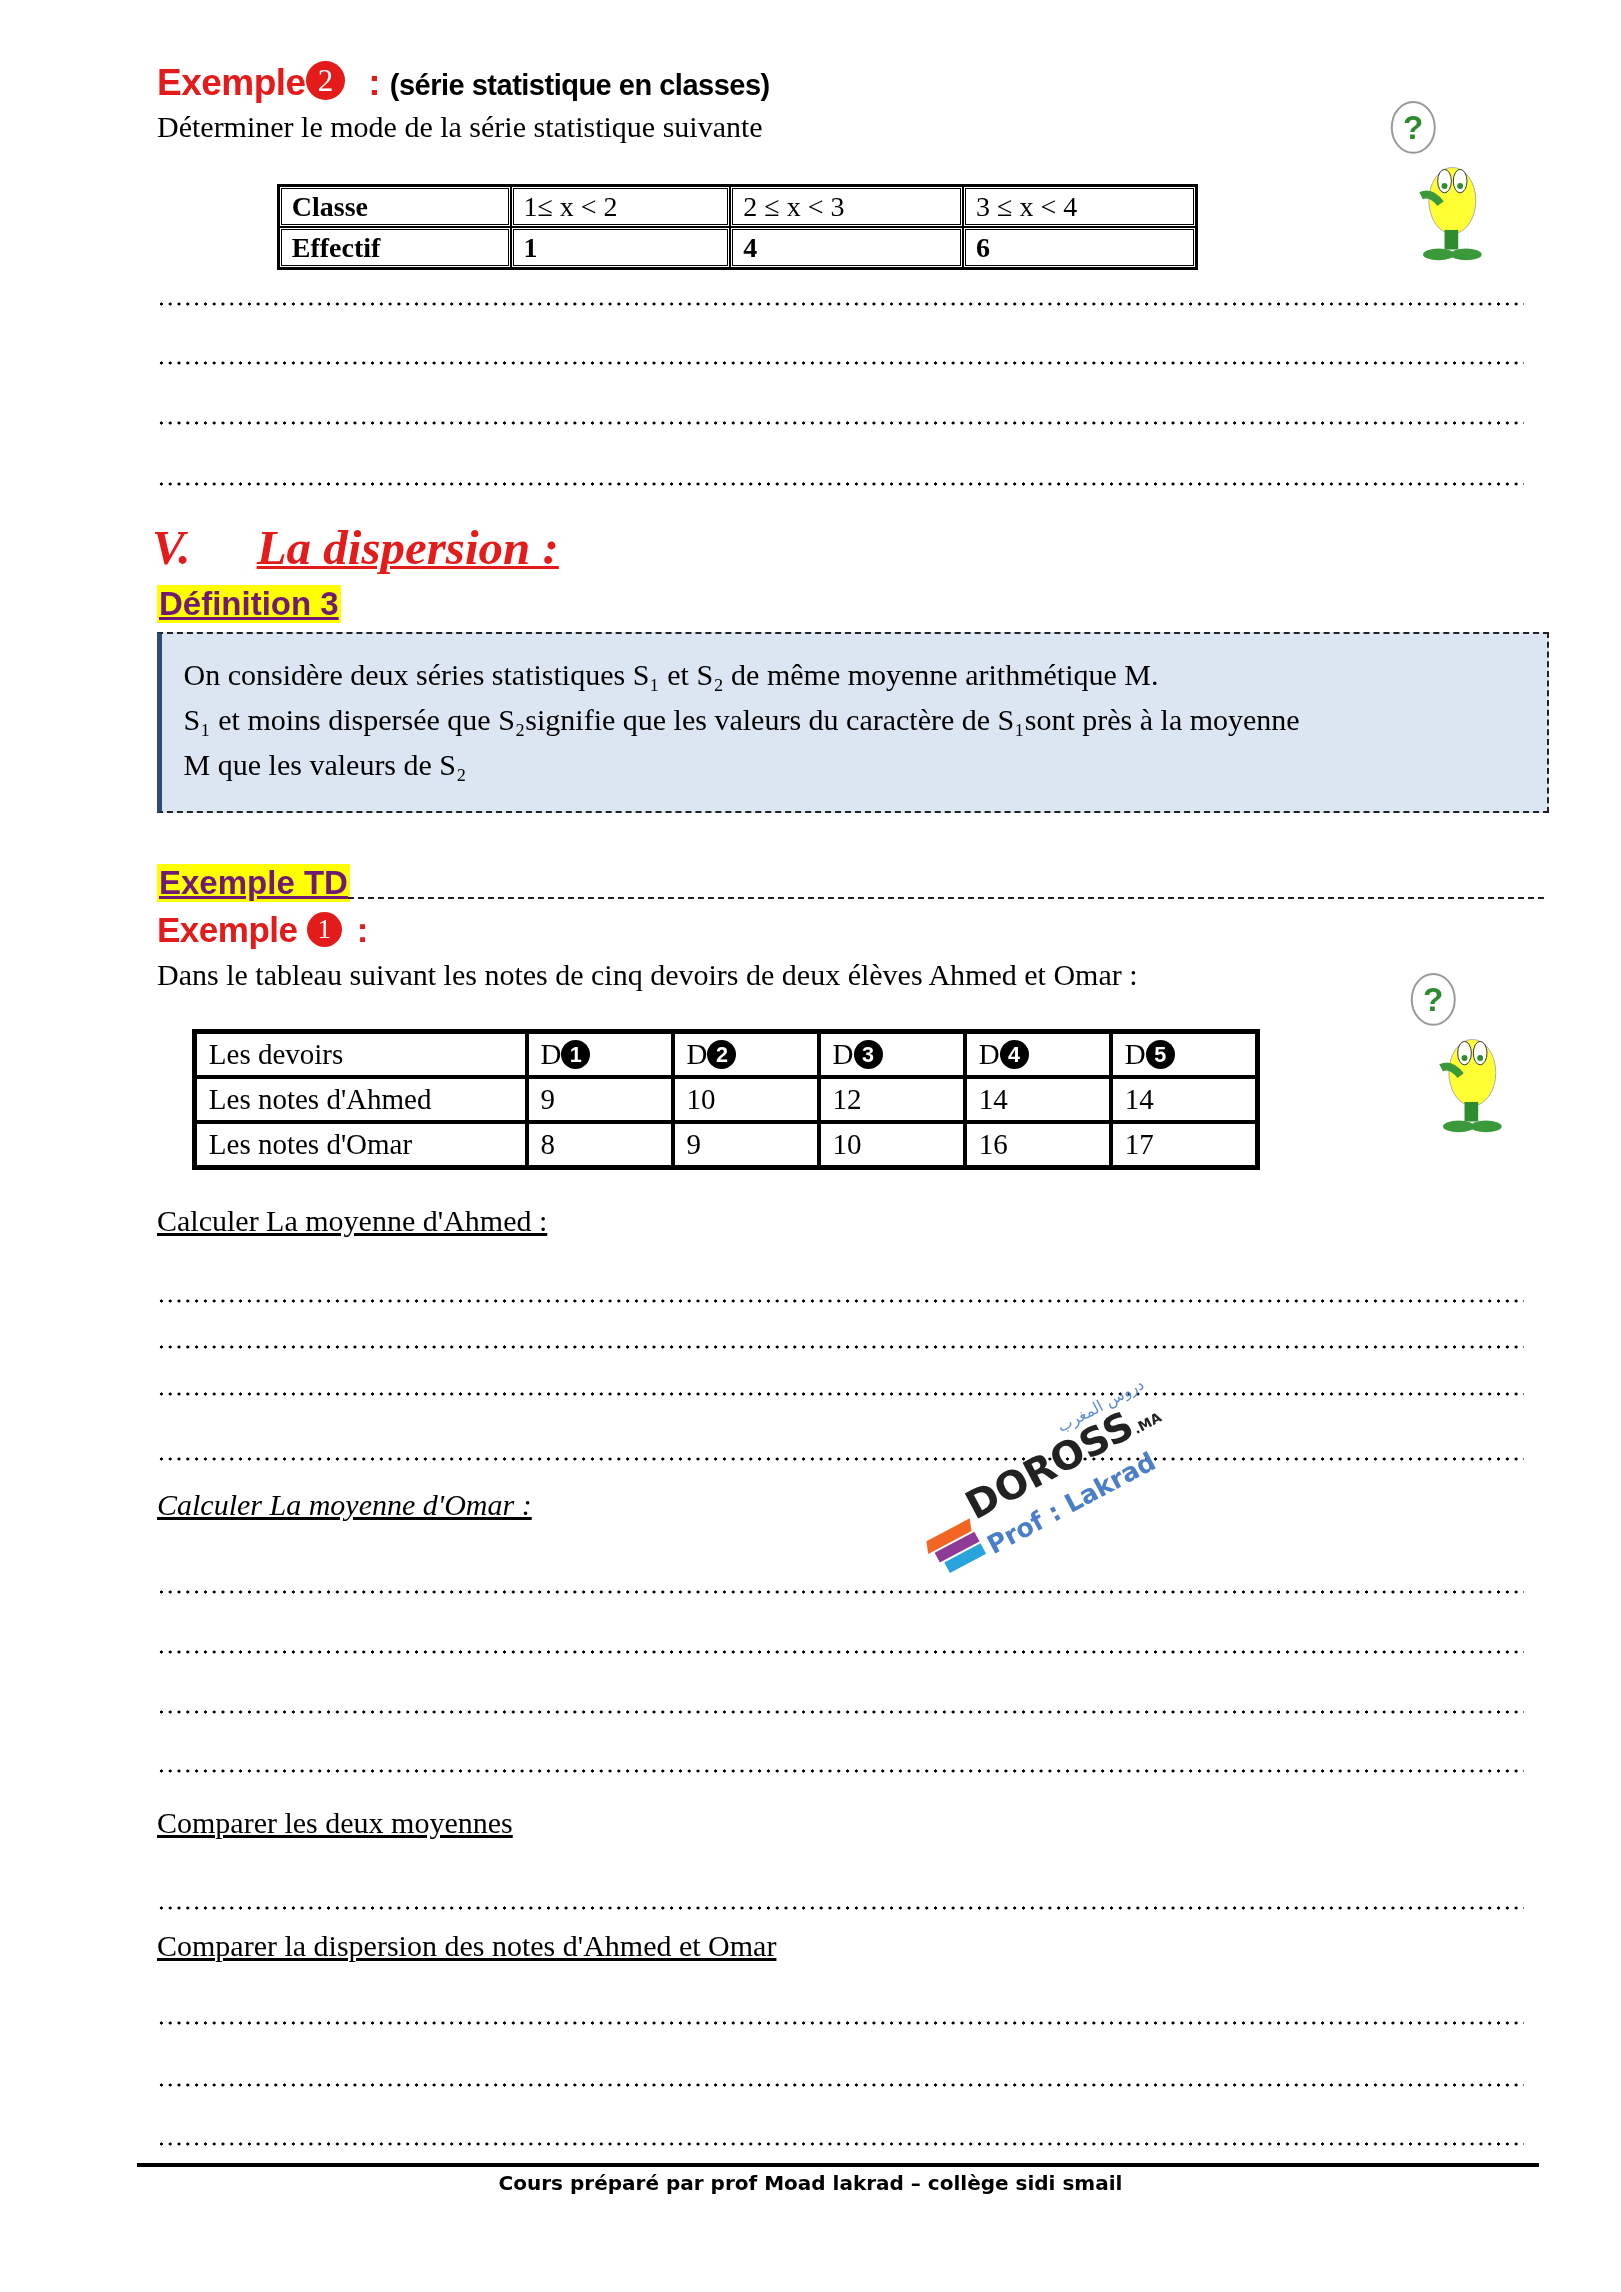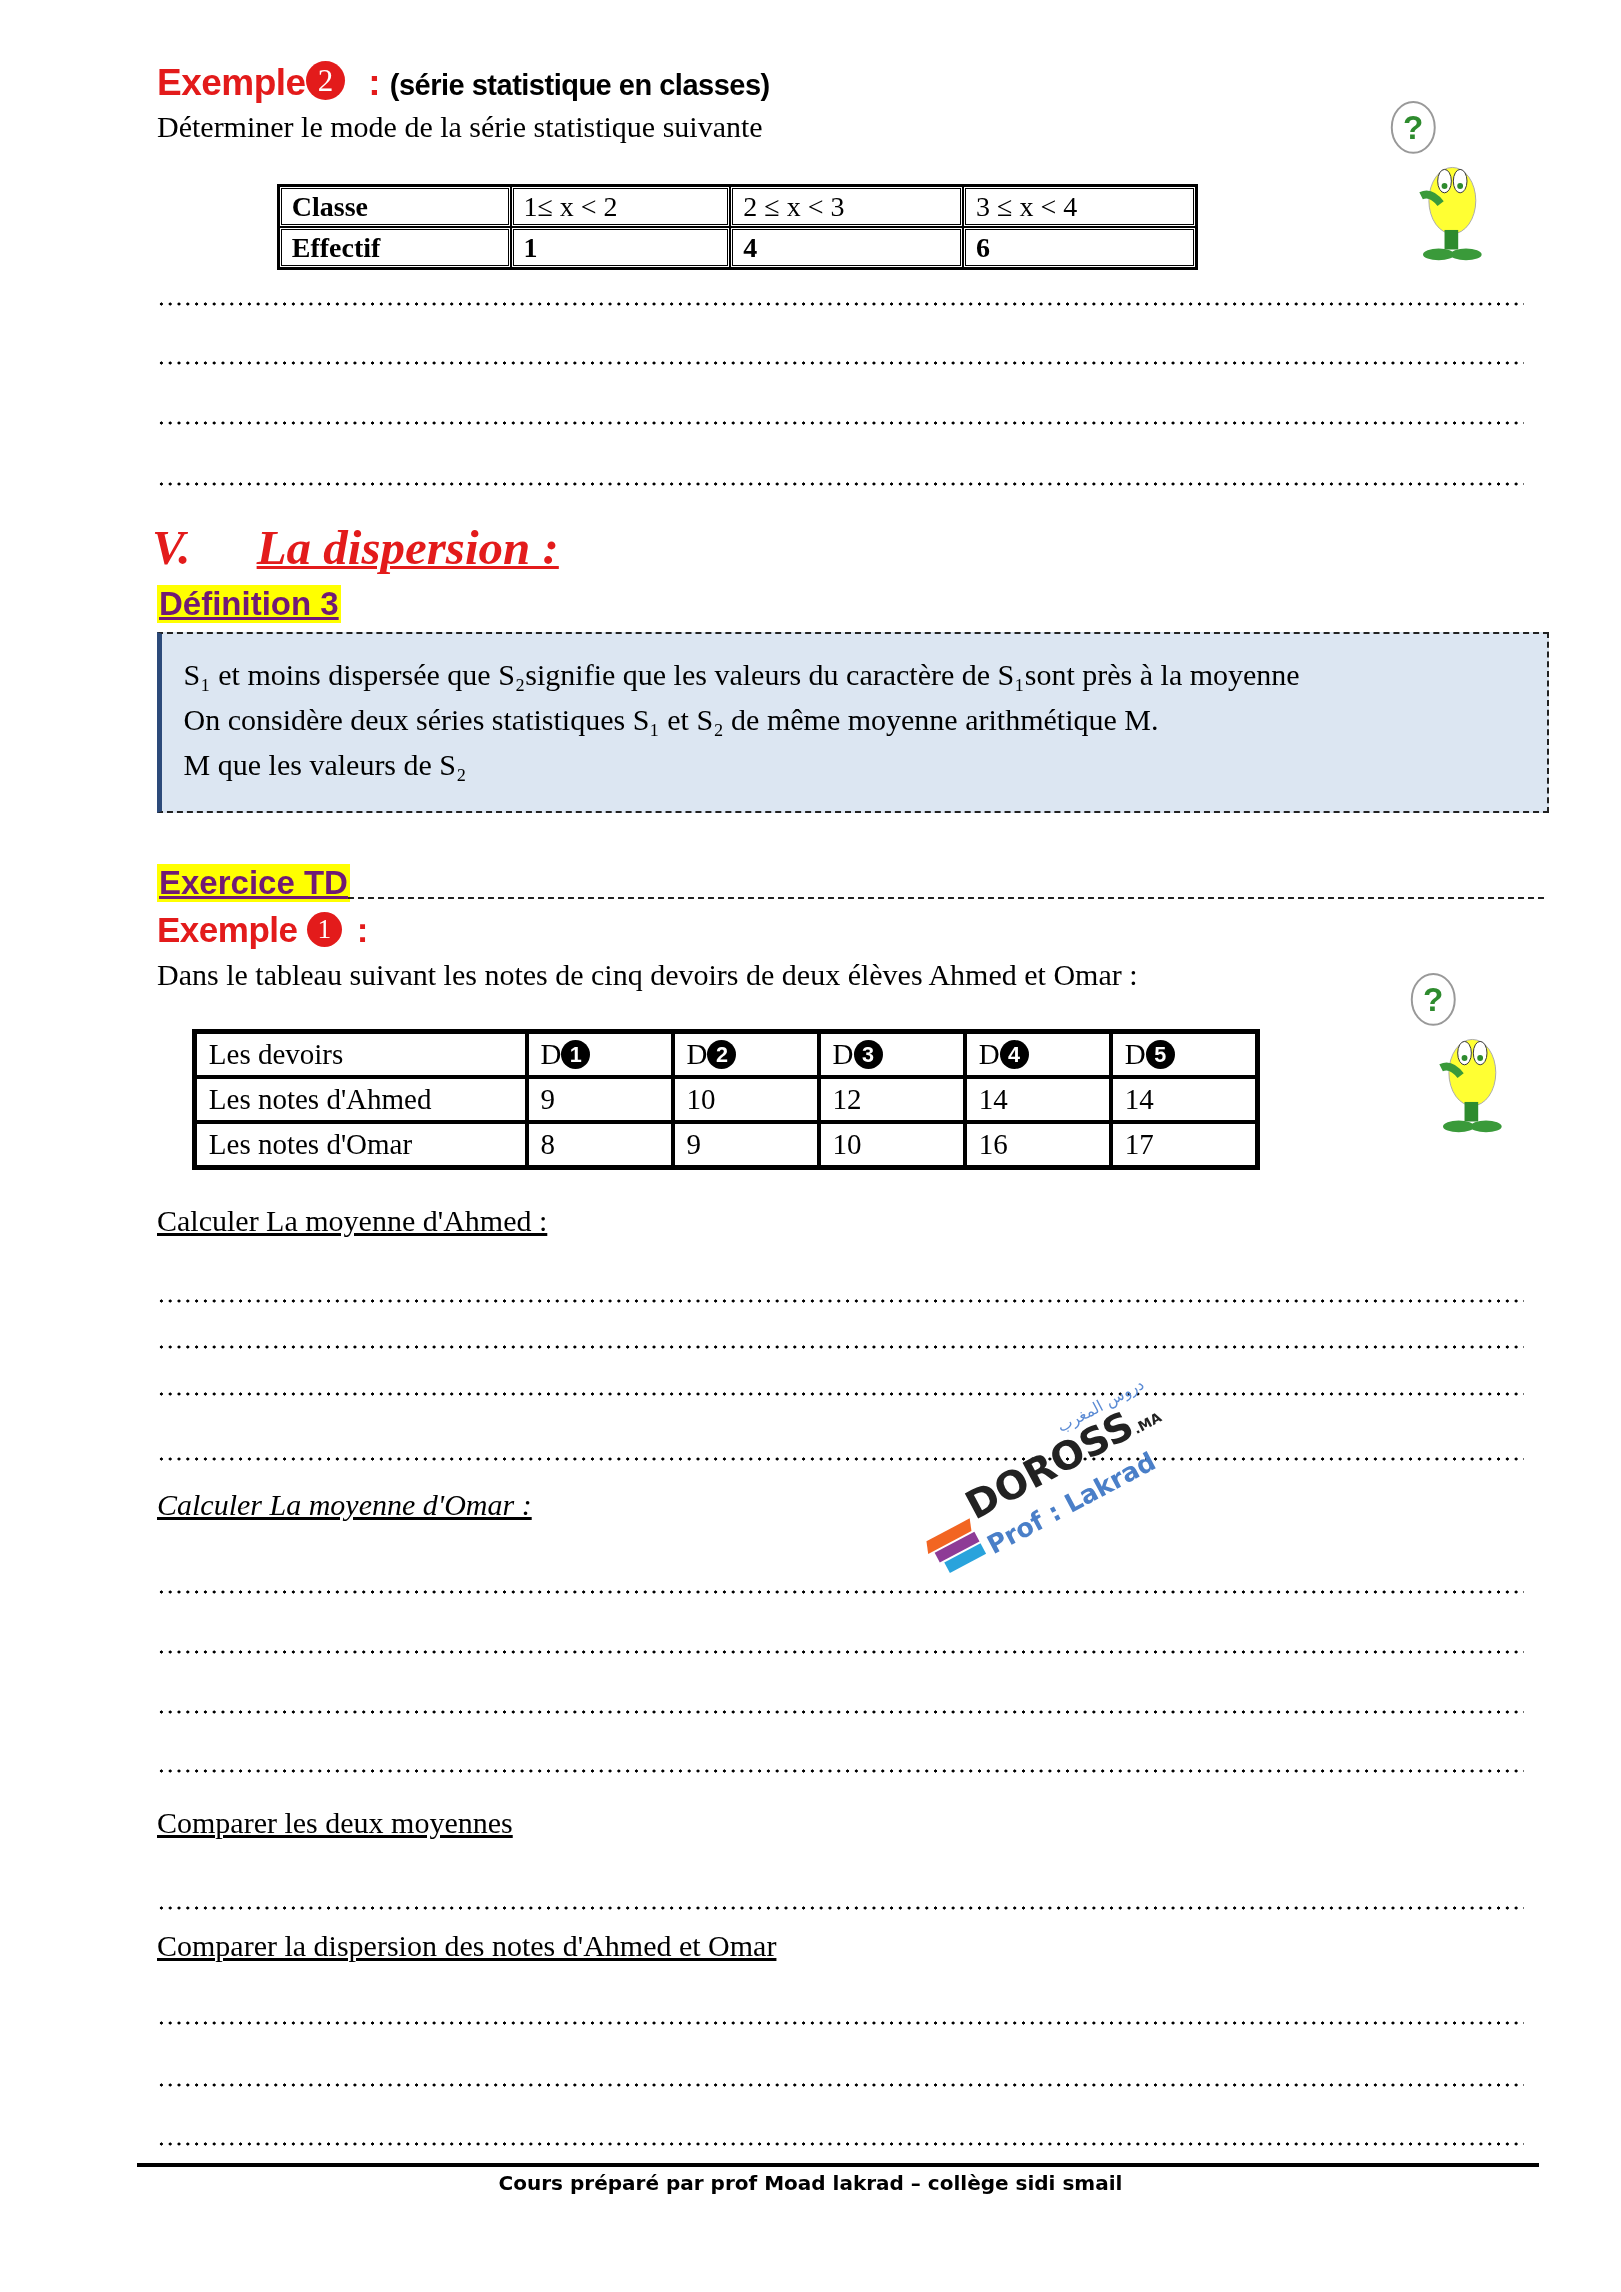--- a/index.html
+++ b/index.html
@@ -80,26 +80,26 @@
 <div class="dots" style="top:421px;"></div>
 <div class="dots" style="top:482px;"></div>
 
 <div class="abs section-v" style="left:152px; top:519px;">
   <span>V.</span><span class="t">La dispersion :</span>
 </div>
 
 <div class="abs hl" style="left:157px; top:585px;">Définition 3</div>
 
 <div class="abs defbox">
+  <div>On considère deux séries statistiques S₁ et S₂ de même moyenne arithmétique  M.</div>
   <div>S₁ et moins dispersée que S₂signifie que les valeurs du caractère de S₁sont près à la moyenne</div>
-  <div>On considère deux séries statistiques S₁ et S₂ de même moyenne arithmétique  M.</div>
   <div>M que les valeurs de S₂</div>
 </div>
 
-<div class="abs hl" style="left:157px; top:864px;">Exercice TD</div>
+<div class="abs hl" style="left:157px; top:864px;">Exemple TD</div>
 <div class="dashline" style="left:348px; top:897px; width:1196px;"></div>
 
 <div class="abs ex-title" style="left:157px; top:910px; font-size:35px;">
   <span>Exemple</span>
   <span class="num-badge" style="width:35px;height:35px;line-height:35px;font-size:27.4px;">1</span>
   <span style="margin-left:5.9px;">:</span>
 </div>
 <div class="abs body-text" style="left:157px; top:958px;">Dans le tableau suivant les notes de cinq devoirs de deux élèves Ahmed et Omar :</div>
 
 <div class="abs" style="left:1402px; top:970px; width:127px; height:176px;">

